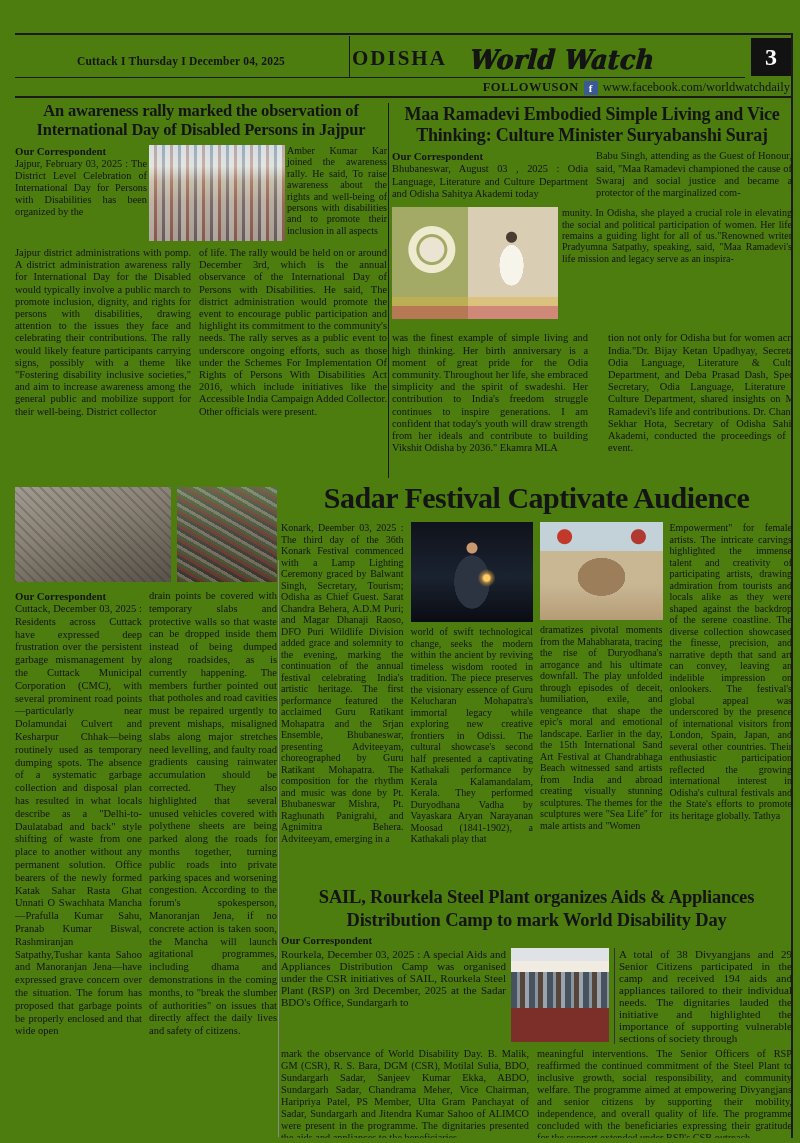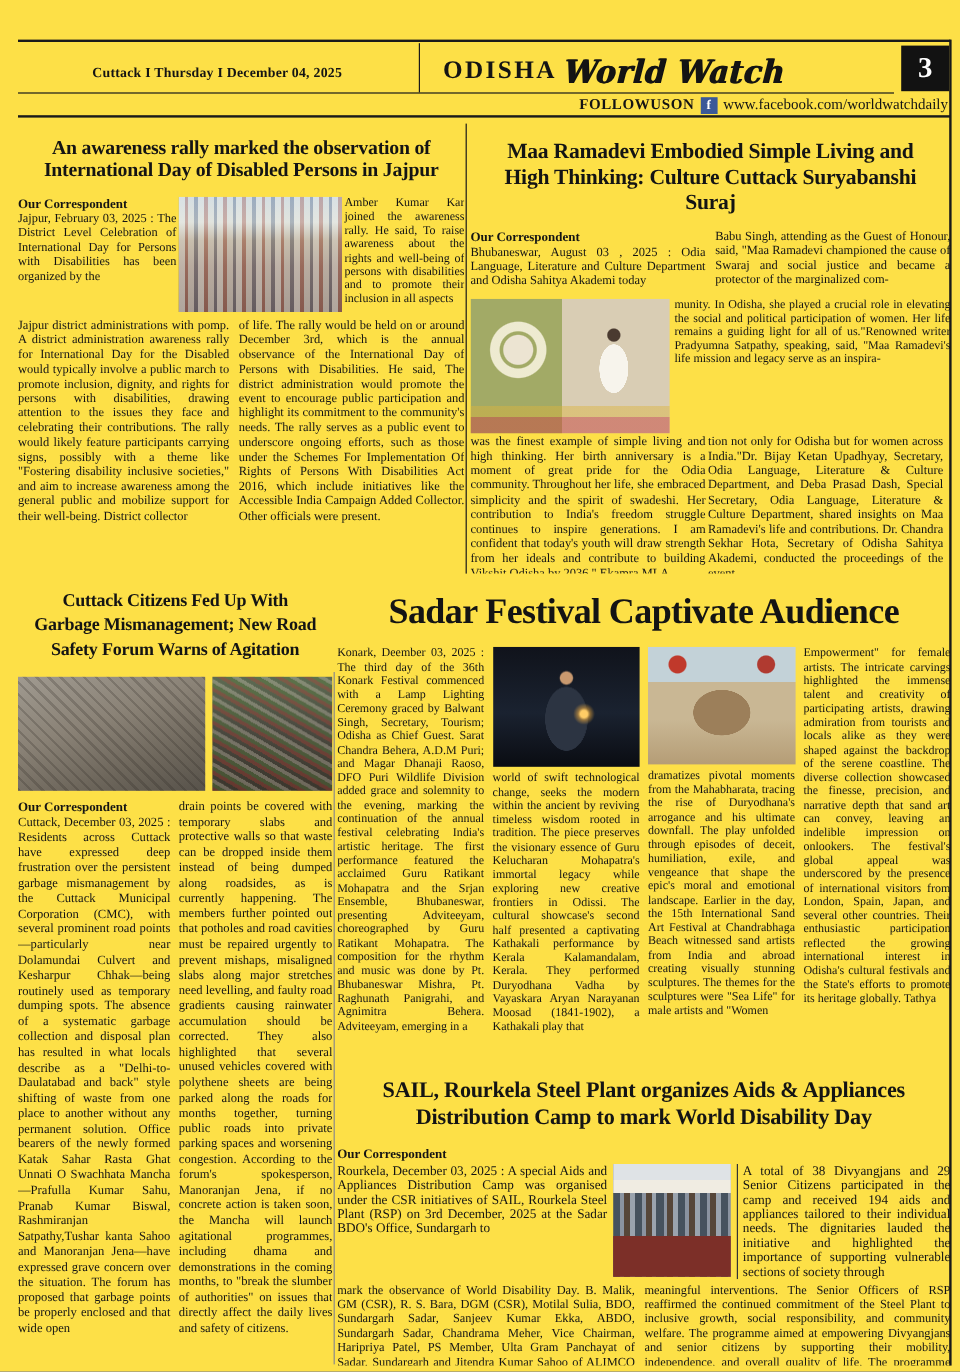--- a/index.html
+++ b/index.html
@@ -1,46 +1,46 @@
 <!DOCTYPE html>
 <html><head>
 <meta charset="utf-8">
 <style>
   html,body { margin:0; padding:0; background:#888; }
   .page {
     position:relative; width:800px; height:1143px; margin:0 auto;
-    background:#fde047; color:#141414; overflow:hidden;
+    background:#4d7c0f; color:#141414; overflow:hidden;
     font-family:"Liberation Serif", serif;
   }
   p { margin:0; text-align:justify; }
   .rule { position:absolute; background:#1a1a1a; }
   .vrule { position:absolute; background:#1a1a1a; width:1px; }
 
   
   .dateline { position:absolute; left:15px; top:55px; width:332px; text-align:center;
     font-weight:bold; font-size:11.5px; letter-spacing:.2px; }
-  .edition { position:absolute; left:352px; top:46px; width:112px; text-align:right;
+  .edition { position:absolute; left:352px; top:46px; width:112px; text-align:left;
     font-weight:bold; font-size:21px; letter-spacing:2px; }
   .logo { position:absolute; left:468px; top:44px; width:190px; text-align:center;
     font-family:"DejaVu Serif", serif; font-weight:bold; font-style:italic;
     font-size:25px; letter-spacing:.5px; transform:skewX(-4deg) scaleY(1.08);
     transform-origin:left top; text-shadow:1px 0 0 #111; }
   .page-box { position:absolute; left:751px; top:38px; width:40px; height:38px;
     background:#121212; color:#fff; display:flex; align-items:center; justify-content:center;
     font-weight:bold; font-size:24px; }
   .follow-row { position:absolute; left:0; top:79px; width:790px; height:17px;
     display:flex; align-items:center; justify-content:flex-end; gap:5px; font-size:12.5px; }
   .follow-label { font-weight:bold; letter-spacing:.5px; }
   .fb-icon { display:inline-flex; width:14px; height:14px; background:#3b5998; color:#fff;
     align-items:center; justify-content:center; font-weight:bold; font-size:11px;
     font-family:"Liberation Serif", serif; }
 
   
   section { position:absolute; overflow:hidden; }
-  .headline { font-weight:bold; text-align:center; line-height:1.18; margin:12px; letter-spacing:-0.2px; }
+  .headline { font-weight:bold; text-align:center; line-height:1.18; margin:0; letter-spacing:-0.2px; }
   .byline { font-weight:bold; font-size:10.8px; line-height:13px; display:block; }
   .photo { position:relative; overflow:hidden; flex:none; }
   .row { display:flex; }
   .body-text { font-size:10.4px; line-height:12.2px; }
 
   
   .art-rally { left:15px; top:101px; width:372px; height:377px; }
   .art-rally .headline { font-size:16.5px; }
   .art-rally .rowA { margin-top:5px; gap:2px; height:98px; overflow:hidden; }
   .art-rally .colL { width:132px; flex:none; }
@@ -67,21 +67,21 @@
   .art-rama .nL { width:110px; flex:none; }
   .art-rama .nR { flex:1; }
   .photo-rama { width:166px; height:112px;
     background:
       linear-gradient(0deg, rgba(200,80,70,.55) 0 12%, rgba(220,180,60,.45) 12% 20%, rgba(0,0,0,0) 20%),
       radial-gradient(circle 13px at 24% 38%, #ece4d2 0 12px, rgba(0,0,0,0) 13px),
       radial-gradient(circle at 24% 38%, rgba(0,0,0,0) 0 15px, rgba(242,238,214,.95) 16px 23px, rgba(0,0,0,0) 24px),
       radial-gradient(ellipse 12% 30% at 72% 52%, #f7f4ec 0 60%, rgba(0,0,0,0) 61%),
       radial-gradient(circle 5px at 72% 27%, #4a3a30 0 5px, rgba(0,0,0,0) 6px),
       linear-gradient(90deg, #a2aa66 0 46%, #d9cdb4 46% 100%); }
-  .art-rama .row3 { margin-top:0; gap:2px; height:152px; overflow:hidden; }
+  .art-rama .row3 { margin-top:11px; gap:20px; height:152px; overflow:hidden; }
   .art-rama .row3 > p { width:196px; flex:none; }
 
   
   .art-garb { left:15px; top:479px; width:262px; height:658px; }
   .art-garb .headline { font-size:15px; line-height:1.35; }
   .art-garb .photos { margin-top:8px; gap:6px; height:95px; }
   .photo-road { flex:1.55;
     background:
       repeating-linear-gradient(45deg, rgba(40,35,30,.22) 0 2px, rgba(0,0,0,0) 2px 7px),
       linear-gradient(160deg,#a09a90 0%,#8a8276 40%,#6e675c 72%,#57524a 100%); }
@@ -172,21 +172,21 @@
         <p>Amber Kumar Kar joined the awareness rally. He said, To raise awareness about the rights and well-being of persons with disabilities and to promote their inclusion in all aspects</p>
       </div>
     </div>
     <div class="row rowB">
       <p class="colA body-text">Jajpur district administrations with pomp. A district administration awareness rally for International Day for the Disabled would typically involve a public march to promote inclusion, dignity, and rights for persons with disabilities, drawing attention to the issues they face and celebrating their contributions. The rally would likely feature participants carrying signs, possibly with a theme like "Fostering disability inclusive societies," and aim to increase awareness among the general public and mobilize support for their well-being. District collector</p>
       <p class="colB body-text">of life. The rally would be held on or around December 3rd, which is the annual observance of the International Day of Persons with Disabilities. He said, The district administration would promote the event to encourage public participation and highlight its commitment to the community's needs. The rally serves as a public event to underscore ongoing efforts, such as those under the Schemes For Implementation Of Rights of Persons With Disabilities Act 2016, which include initiatives like the Accessible India Campaign Added Collector. Other officials were present.</p>
     </div>
   </section>
 
   <section class="art-rama">
-    <h1 class="headline">Maa Ramadevi Embodied Simple Living and High Thinking: Culture Cuttack Suryabanshi Suraj</h1>
+    <h1 class="headline">Maa Ramadevi Embodied Simple Living and Vice Thinking: Culture Minister Suryabanshi Suraj</h1>
     <div class="row row1">
       <div>
         <span class="byline">Our Correspondent</span>
         <p class="body-text">Bhubaneswar, August 03 , 2025 : Odia Language, Literature and Culture Department and Odisha Sahitya Akademi today</p>
       </div>
       <div>
         <p class="body-text">Babu Singh, attending as the Guest of Honour, said, "Maa Ramadevi championed the cause of Swaraj and social justice and became a protector of the marginalized com-</p>
       </div>
     </div>
     <div class="row row2">
@@ -195,21 +195,20 @@
         <p>munity. In Odisha, she played a crucial role in elevating the social and political participation of women. Her life remains a guiding light for all of us."Renowned writer Pradyumna Satpathy, speaking, said, "Maa Ramadevi's life mission and legacy serve as an inspira-</p>
       </div>
     </div>
     <div class="row row3">
       <p class="body-text">was the finest example of simple living and high thinking. Her birth anniversary is a moment of great pride for the Odia community. Throughout her life, she embraced simplicity and the spirit of swadeshi. Her contribution to India's freedom struggle continues to inspire generations. I am confident that today's youth will draw strength from her ideals and contribute to building Vikshit Odisha by 2036." Ekamra MLA</p>
       <p class="body-text">tion not only for Odisha but for women across India."Dr. Bijay Ketan Upadhyay, Secretary, Odia Language, Literature &amp; Culture Department, and Deba Prasad Dash, Special Secretary, Odia Language, Literature &amp; Culture Department, shared insights on Maa Ramadevi's life and contributions. Dr. Chandra Sekhar Hota, Secretary of Odisha Sahitya Akademi, conducted the proceedings of the event.</p>
     </div>
   </section>
 
   <section class="art-garb">
-    <h1 class="headline">Cuttack Citizens Fed Up With Garbage Mismanagement; New Road Safety Forum Warns of Agitation</h1>
     <div class="row photos">
       <div class="photo photo-road" title="Damaged road used as dumping spot"></div>
       <div class="photo photo-dump" title="Garbage heap by roadside"></div>
     </div>
     <div class="row body">
       <div class="c1">
         <span class="byline">Our Correspondent</span>
         <p>Cuttack, December 03, 2025 : Residents across Cuttack have expressed deep frustration over the persistent garbage mismanagement by the Cuttack Municipal Corporation (CMC), with several prominent road points—particularly near Dolamundai Culvert and Kesharpur Chhak—being routinely used as temporary dumping spots. The absence of a systematic garbage collection and disposal plan has resulted in what locals describe as a "Delhi-to-Daulatabad and back" style shifting of waste from one place to another without any permanent solution. Office bearers of the newly formed Katak Sahar Rasta Ghat Unnati O Swachhata Mancha—Prafulla Kumar Sahu, Pranab Kumar Biswal, Rashmiranjan Satpathy,Tushar kanta Sahoo and Manoranjan Jena—have expressed grave concern over the situation. The forum has proposed that garbage points be properly enclosed and that wide open</p>
       </div>
       <div class="c2">

